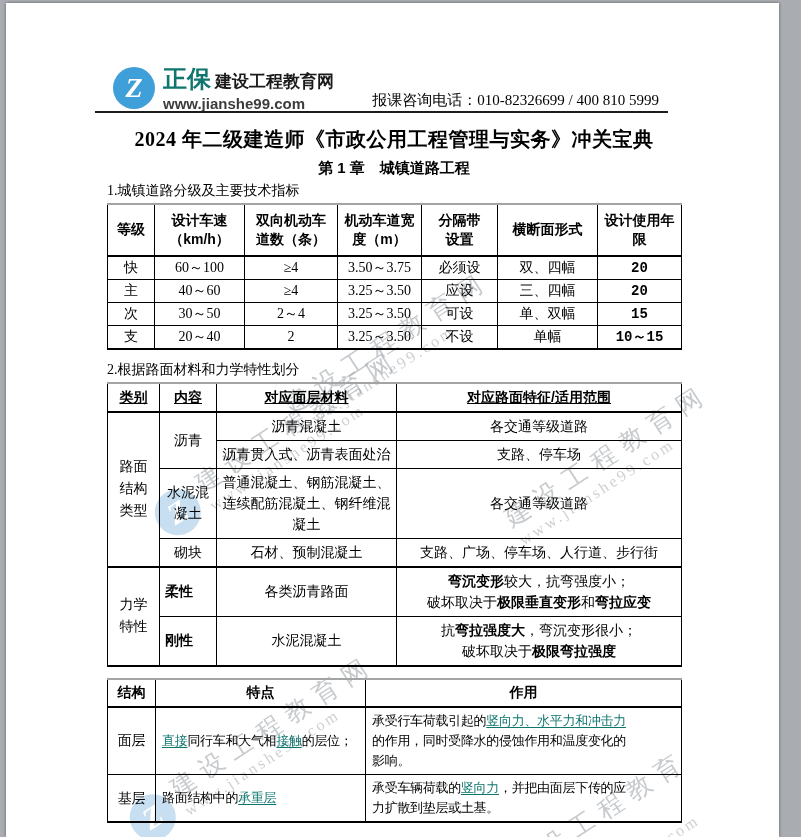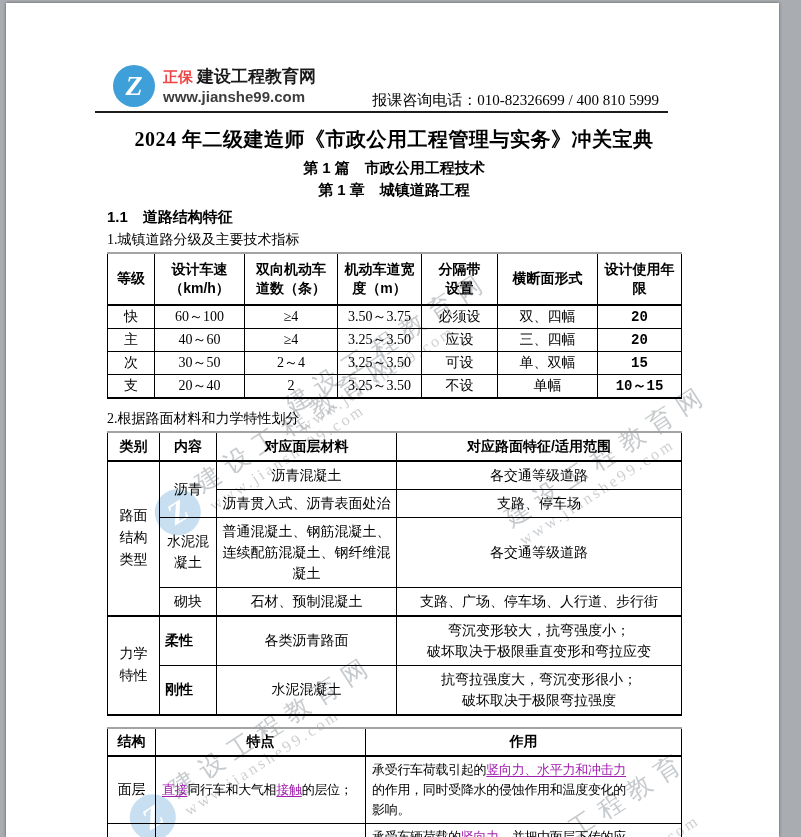--- a/index.html
+++ b/index.html
@@ -17,52 +17,52 @@
   
   .hdr{position:relative;height:112px;}
   .logo{position:absolute;left:107px;top:62px;display:flex;align-items:center;gap:8px;}
   .logo-circle{
     width:42px;height:42px;border-radius:50%;background:#3f9fd8;
     color:#fff;text-align:center;font:italic bold 28px/42px "Liberation Serif",serif;
     flex:0 0 auto;
   }
   .logo-lines{display:flex;flex-direction:column;line-height:1.15;}
   .logo-row1{display:flex;align-items:baseline;gap:4px;}
-  .brand-cn{font-family:Liberation Serif, serif;font-weight:bold;font-size:15px;color:#ef4444;}
+  .brand-cn{font-family:Liberation Sans, sans-serif;font-weight:bold;font-size:24px;color:#0f766e;}
   .brand-site{font-family:"Liberation Sans",sans-serif;font-weight:bold;font-size:17px;color:#1a1a1a;}
   .logo-url{font-family:"Liberation Sans",sans-serif;font-weight:bold;font-size:15px;color:#3c3c3c;margin-top:2px;}
   .phone{position:absolute;right:120px;bottom:5px;font-size:15px;color:#000;}
   .hdr-rule{position:absolute;left:89px;top:108px;width:573px;height:2px;background:#1c1c1c;}
   
   .content{position:relative;width:574px;margin-left:101px;z-index:1;}
   .doc-title{font-size:20px;font-weight:bold;text-align:center;margin:11px 0 6px;letter-spacing:.5px;}
   .part-title,.chapter-title{font-family:"Liberation Sans",sans-serif;font-weight:bold;font-size:15px;text-align:center;margin:3px 0;}
   .section-title{font-family:"Liberation Sans",sans-serif;font-weight:bold;font-size:15px;text-align:left;margin:8px 0 2px;}
   .para{font-size:14px;margin:4px 0 3px;}
   
   table{border-collapse:collapse;table-layout:fixed;width:574px;
         border-top:2px solid #a3a3a3;border-bottom:2px solid #000;margin:2px 0 11px;}
   th,td{border:1px solid #000;font-size:14px;text-align:center;vertical-align:middle;
         padding:2px 3px;white-space:pre-line;word-break:break-all;}
   th{font-family:"Liberation Sans",sans-serif;font-weight:bold;line-height:1.35;}
   thead tr{border-bottom:2px solid #000;}
   #t1 th{padding:6px 1px;}
   #t1 td{height:20px;padding:1px 2px;}
   .c-bold{font-weight:bold;font-family:Liberation Mono, monospace;}
-  #t2 th{height:23px;}
+  #t2 th{height:23px;text-decoration:underline;}
   #t2 td{padding:3px 4px;line-height:1.5;}
   #t2 .cat{padding:2px 10px;line-height:1.6;}
   #t2 .lbl-b{font-weight:bold;font-family:"Liberation Sans",sans-serif;text-align:left;padding-left:5px;}
   #t2 .row-thick td{border-top:2px solid #000;}
   #t3 th{height:22px;}
   #t3 td{font-size:13px;letter-spacing:-.3px;line-height:1.55;}
   #t3 .feat,#t3 .act{text-align:left;padding:3px 6px;}
   #t3 .lbl{font-size:14px;}
-  .seg-b{font-weight:normal;font-family:"Liberation Sans",sans-serif;}
-  .seg-ru{color:#a21caf;text-decoration:underline;text-underline-offset:2px;}
+  .seg-b{font-weight:bold;font-family:"Liberation Sans",sans-serif;}
+  .seg-ru{color:#0f766e;text-decoration:underline;text-underline-offset:2px;}
   
   .wm{position:absolute;display:flex;align-items:flex-end;gap:8px;
       transform:rotate(-33deg);transform-origin:left bottom;
       z-index:0;pointer-events:none;opacity:.55;}
   .wm-circle{width:46px;height:46px;border-radius:50%;background:rgba(85,158,209,.6);
       color:#fff;text-align:center;font:italic bold 30px/46px "Liberation Serif",serif;flex:0 0 auto;}
   .wm-l1{font-family:"Liberation Sans",sans-serif;font-size:25px;letter-spacing:9px;color:#9aa0a5;}
   .wm-l2{font-size:16px;letter-spacing:3px;color:#a4a9ae;}
 </style>
 </head>
@@ -116,23 +116,21 @@
         </div>
         <div class="logo-url">www.jianshe99.com</div>
       </div>
     </div>
     <div class="phone">报课咨询电话：010-82326699 / 400 810 5999</div>
     <div class="hdr-rule"></div>
   </div>
 
   <div class="content">
     <div class="doc-title">2024 年二级建造师《市政公用工程管理与实务》冲关宝典</div>
-    <div class="part-title">第 1 篇　市政公用工程技术</div>
     <div class="chapter-title">第 1 章　城镇道路工程</div>
-    <div class="section-title">1.1　道路结构特征</div>
 
     <p class="para">1.城镇道路分级及主要技术指标</p>
 
     <table id="t1">
       <colgroup>
         <col style="width:47px">
           <col style="width:90px">
           <col style="width:93px">
         <col style="width:84px">
           <col style="width:76px">

